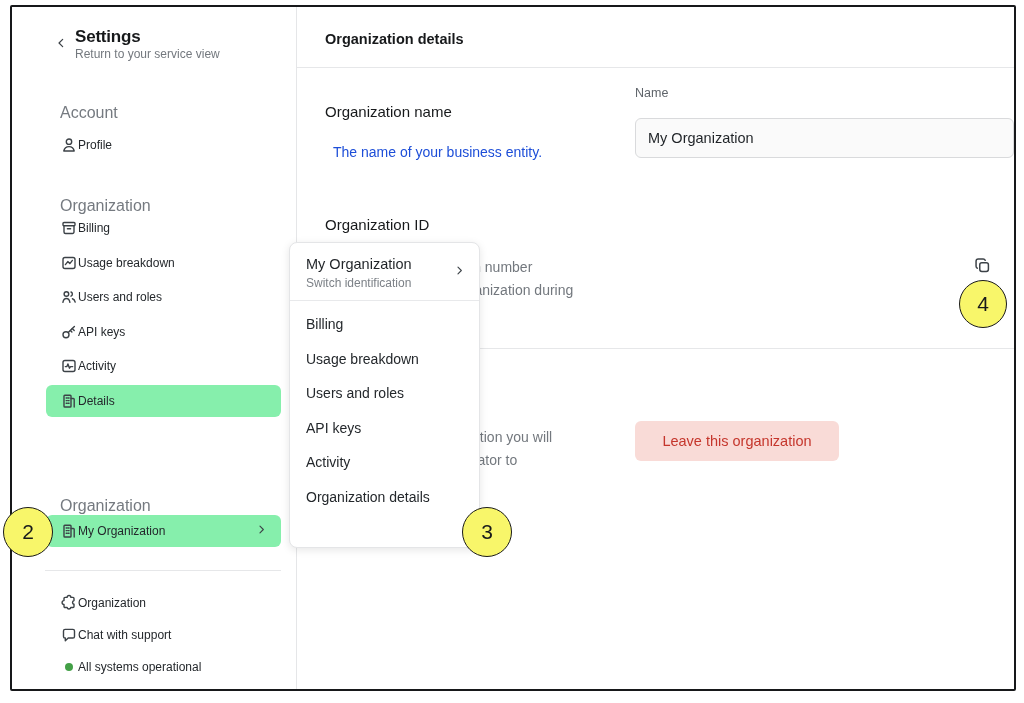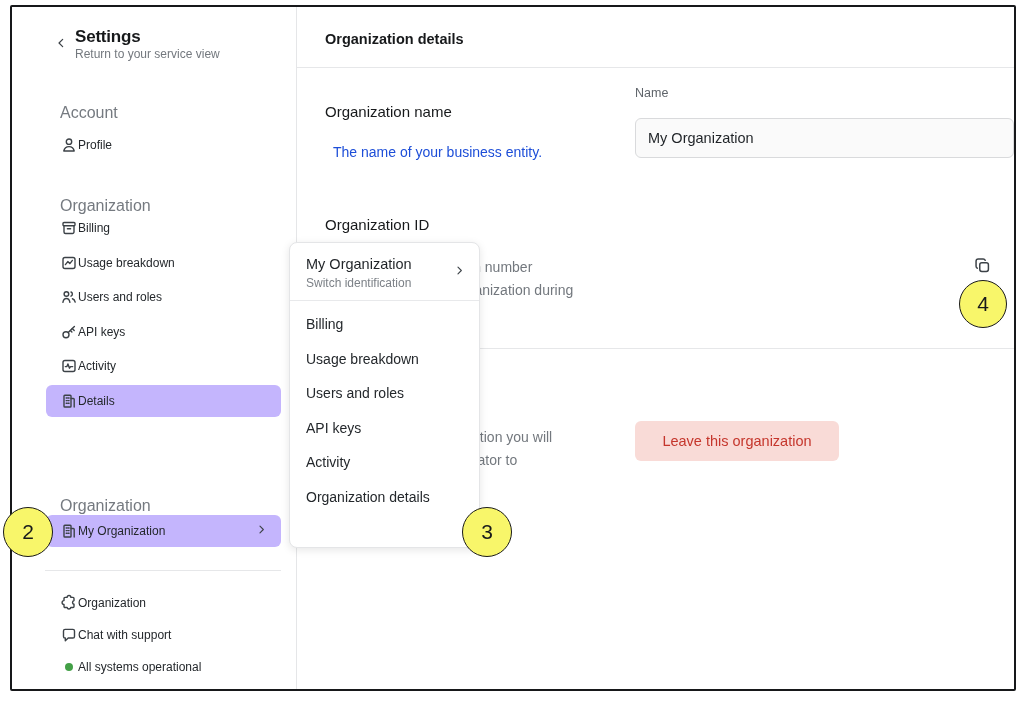--- a/index.html
+++ b/index.html
@@ -20,21 +20,21 @@
   .sb-header { position:absolute; left:43px; top:20px; display:flex; gap:6px; cursor:pointer; }
   .sb-back { width:14px; padding-top:8px; color:#3c4247; }
   .sb-title { font-size:17px; font-weight:700; color:#17191b; letter-spacing:-0.2px; }
   .sb-subtitle { font-size:12px; color:#73787e; }
   .section-label { position:absolute; left:48px; font-size:16px; color:#757a80;margin-top:8px; }
   .srow {
     position:absolute; left:34px; right:15px; height:32px;
     display:flex; align-items:center; gap:0; padding:0 14px;
     border-radius:6px; font-size:12px; color:#24282c; cursor:pointer;
   }
-  .srow.active { background:#c4b5fd;text-align:right; }
+  .srow.active { background:#86efac;text-align:right; }
   .sicon { width:18px; height:18px; display:flex; align-items:center; justify-content:center; flex:none; }
   .sicon svg { display:block; }
   .srow .spacer { flex:1; }
   .sb-divider { position:absolute; left:33px; right:15px; height:1px; background:#e6e7e9; }
   .status-dot { width:8px; height:8px; border-radius:50%; background:var(--status-green,#43A047); }
   
   .main-title { position:absolute; left:313px; top:24px; font-size:14.5px; font-weight:700; color:#17191b; }
   .h-divider { position:absolute; left:285px; right:0; height:1px; background:#e6e7e9; }
   .sec-heading { position:absolute; left:313px; font-size:15px; font-weight:400; color:#17191b; }
   .sec-desc { position:absolute; left:313px; font-size:14px; color:#1d4ed8;margin-left:8px; }

